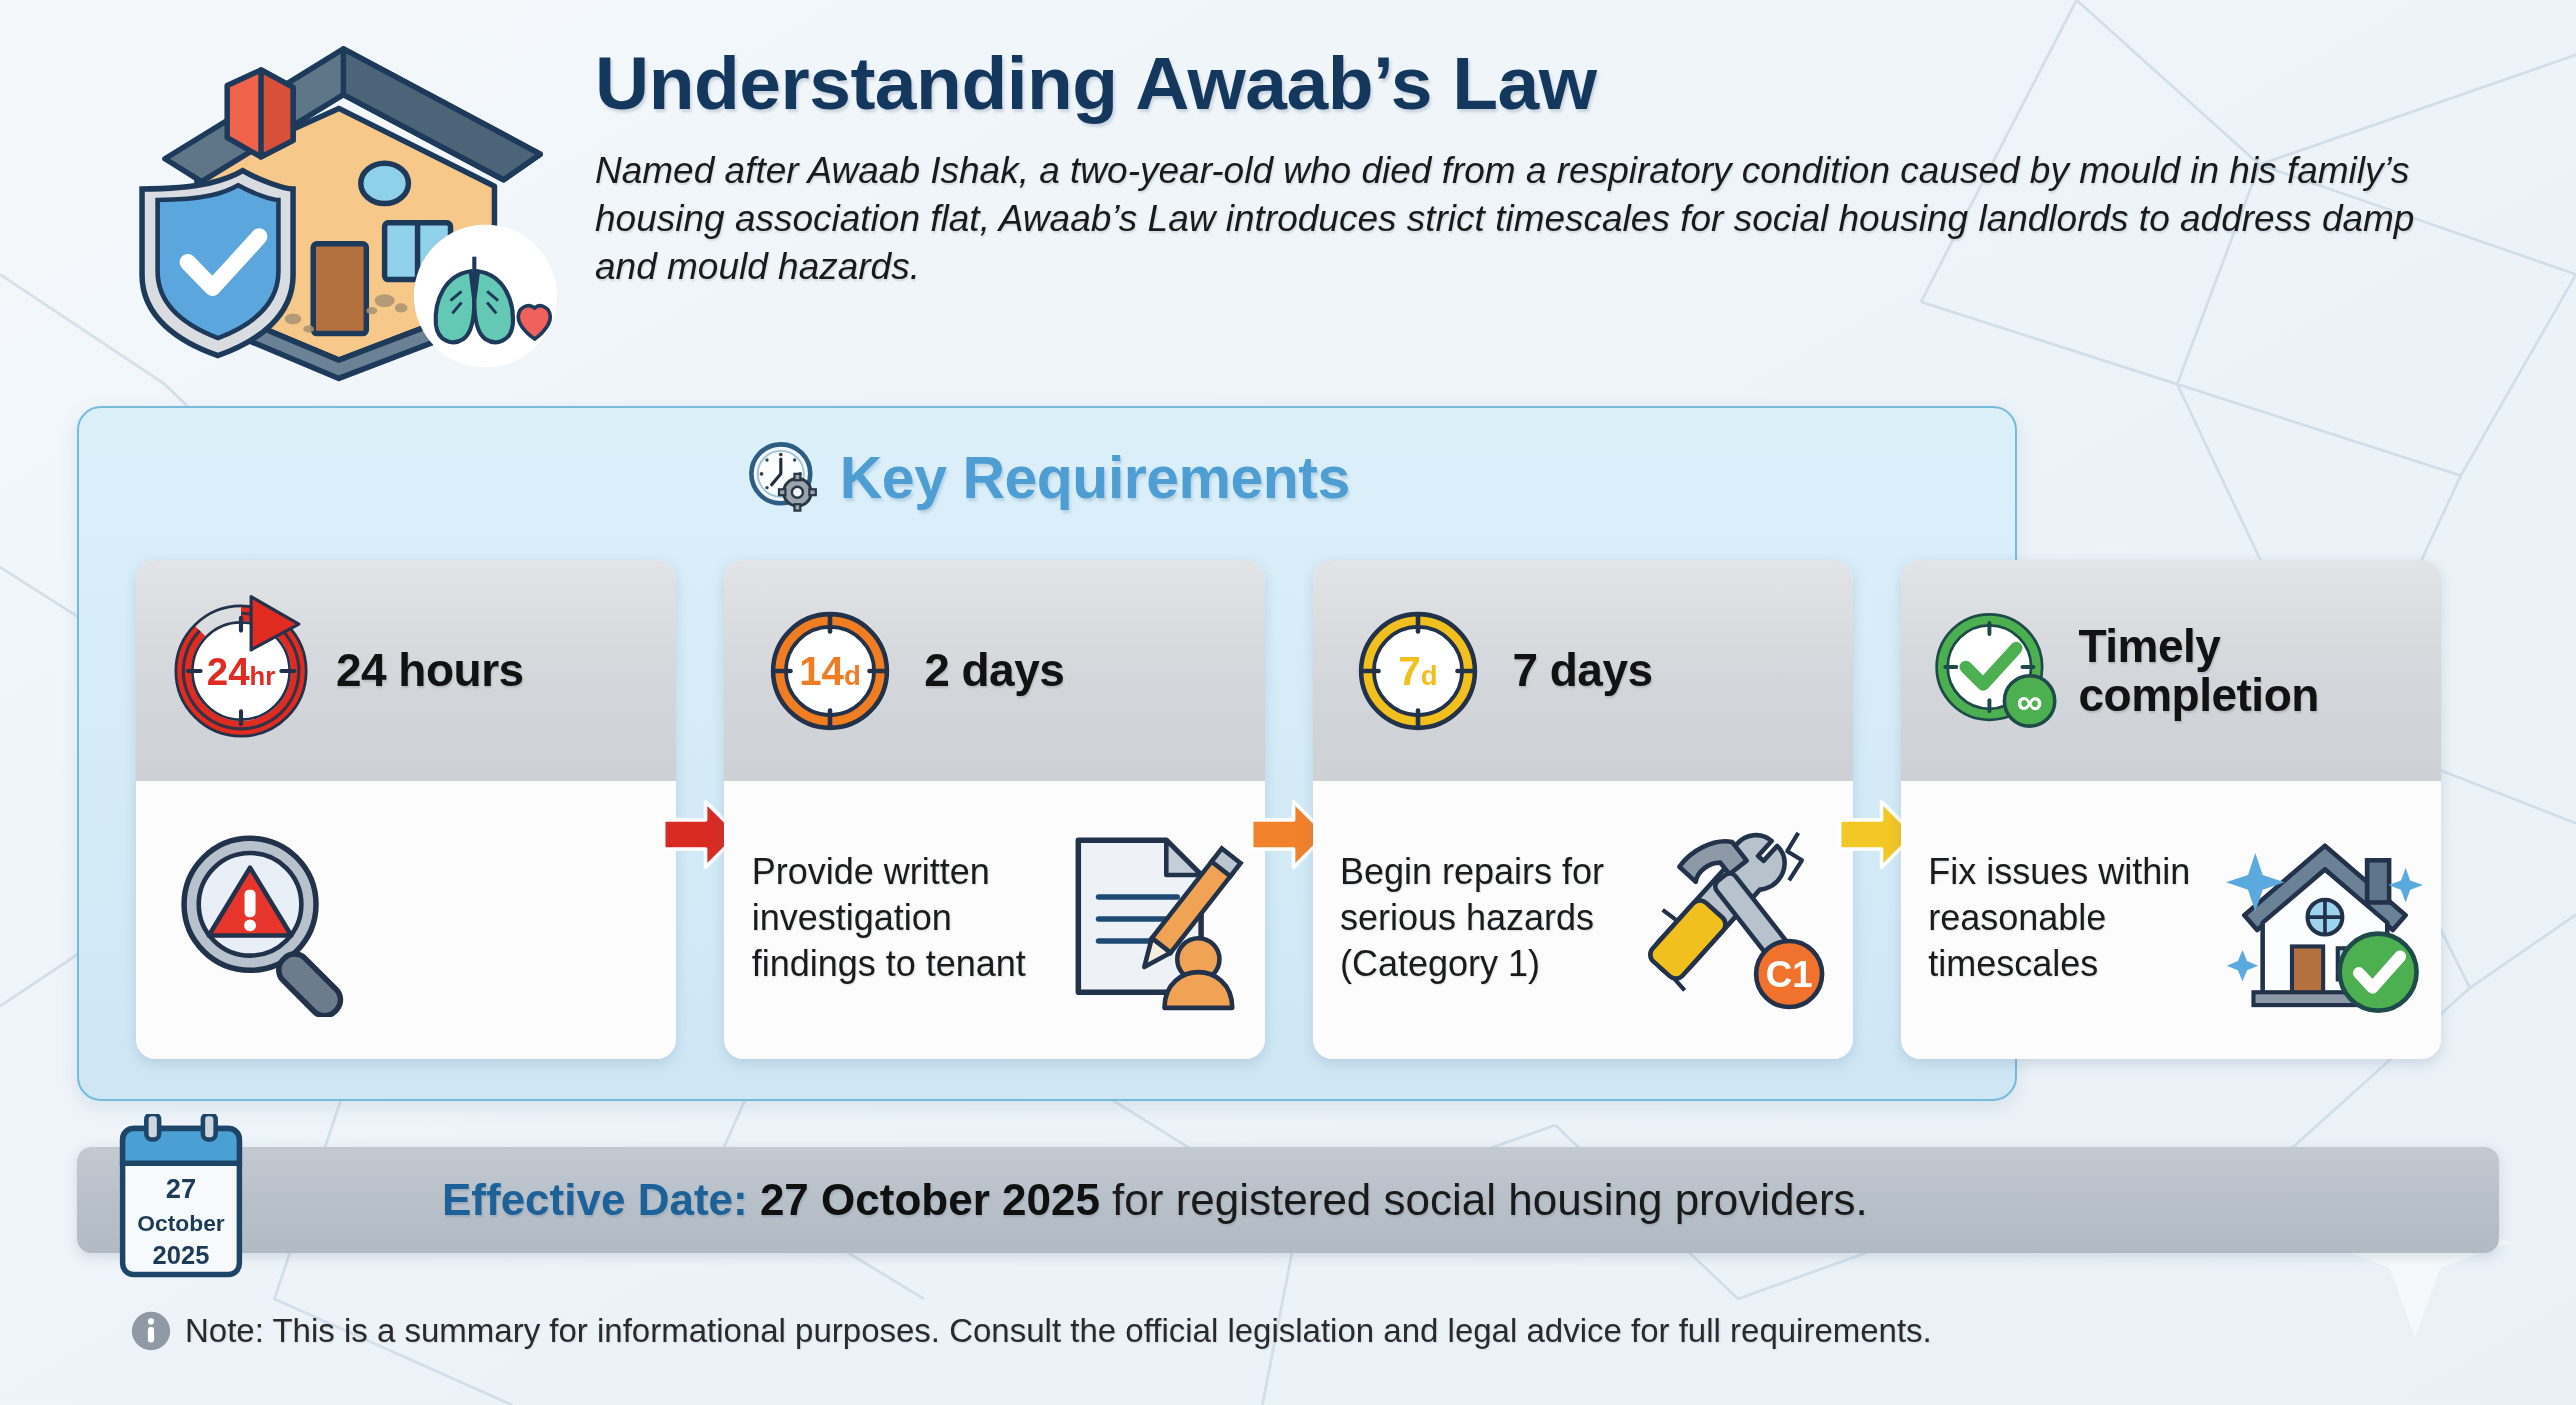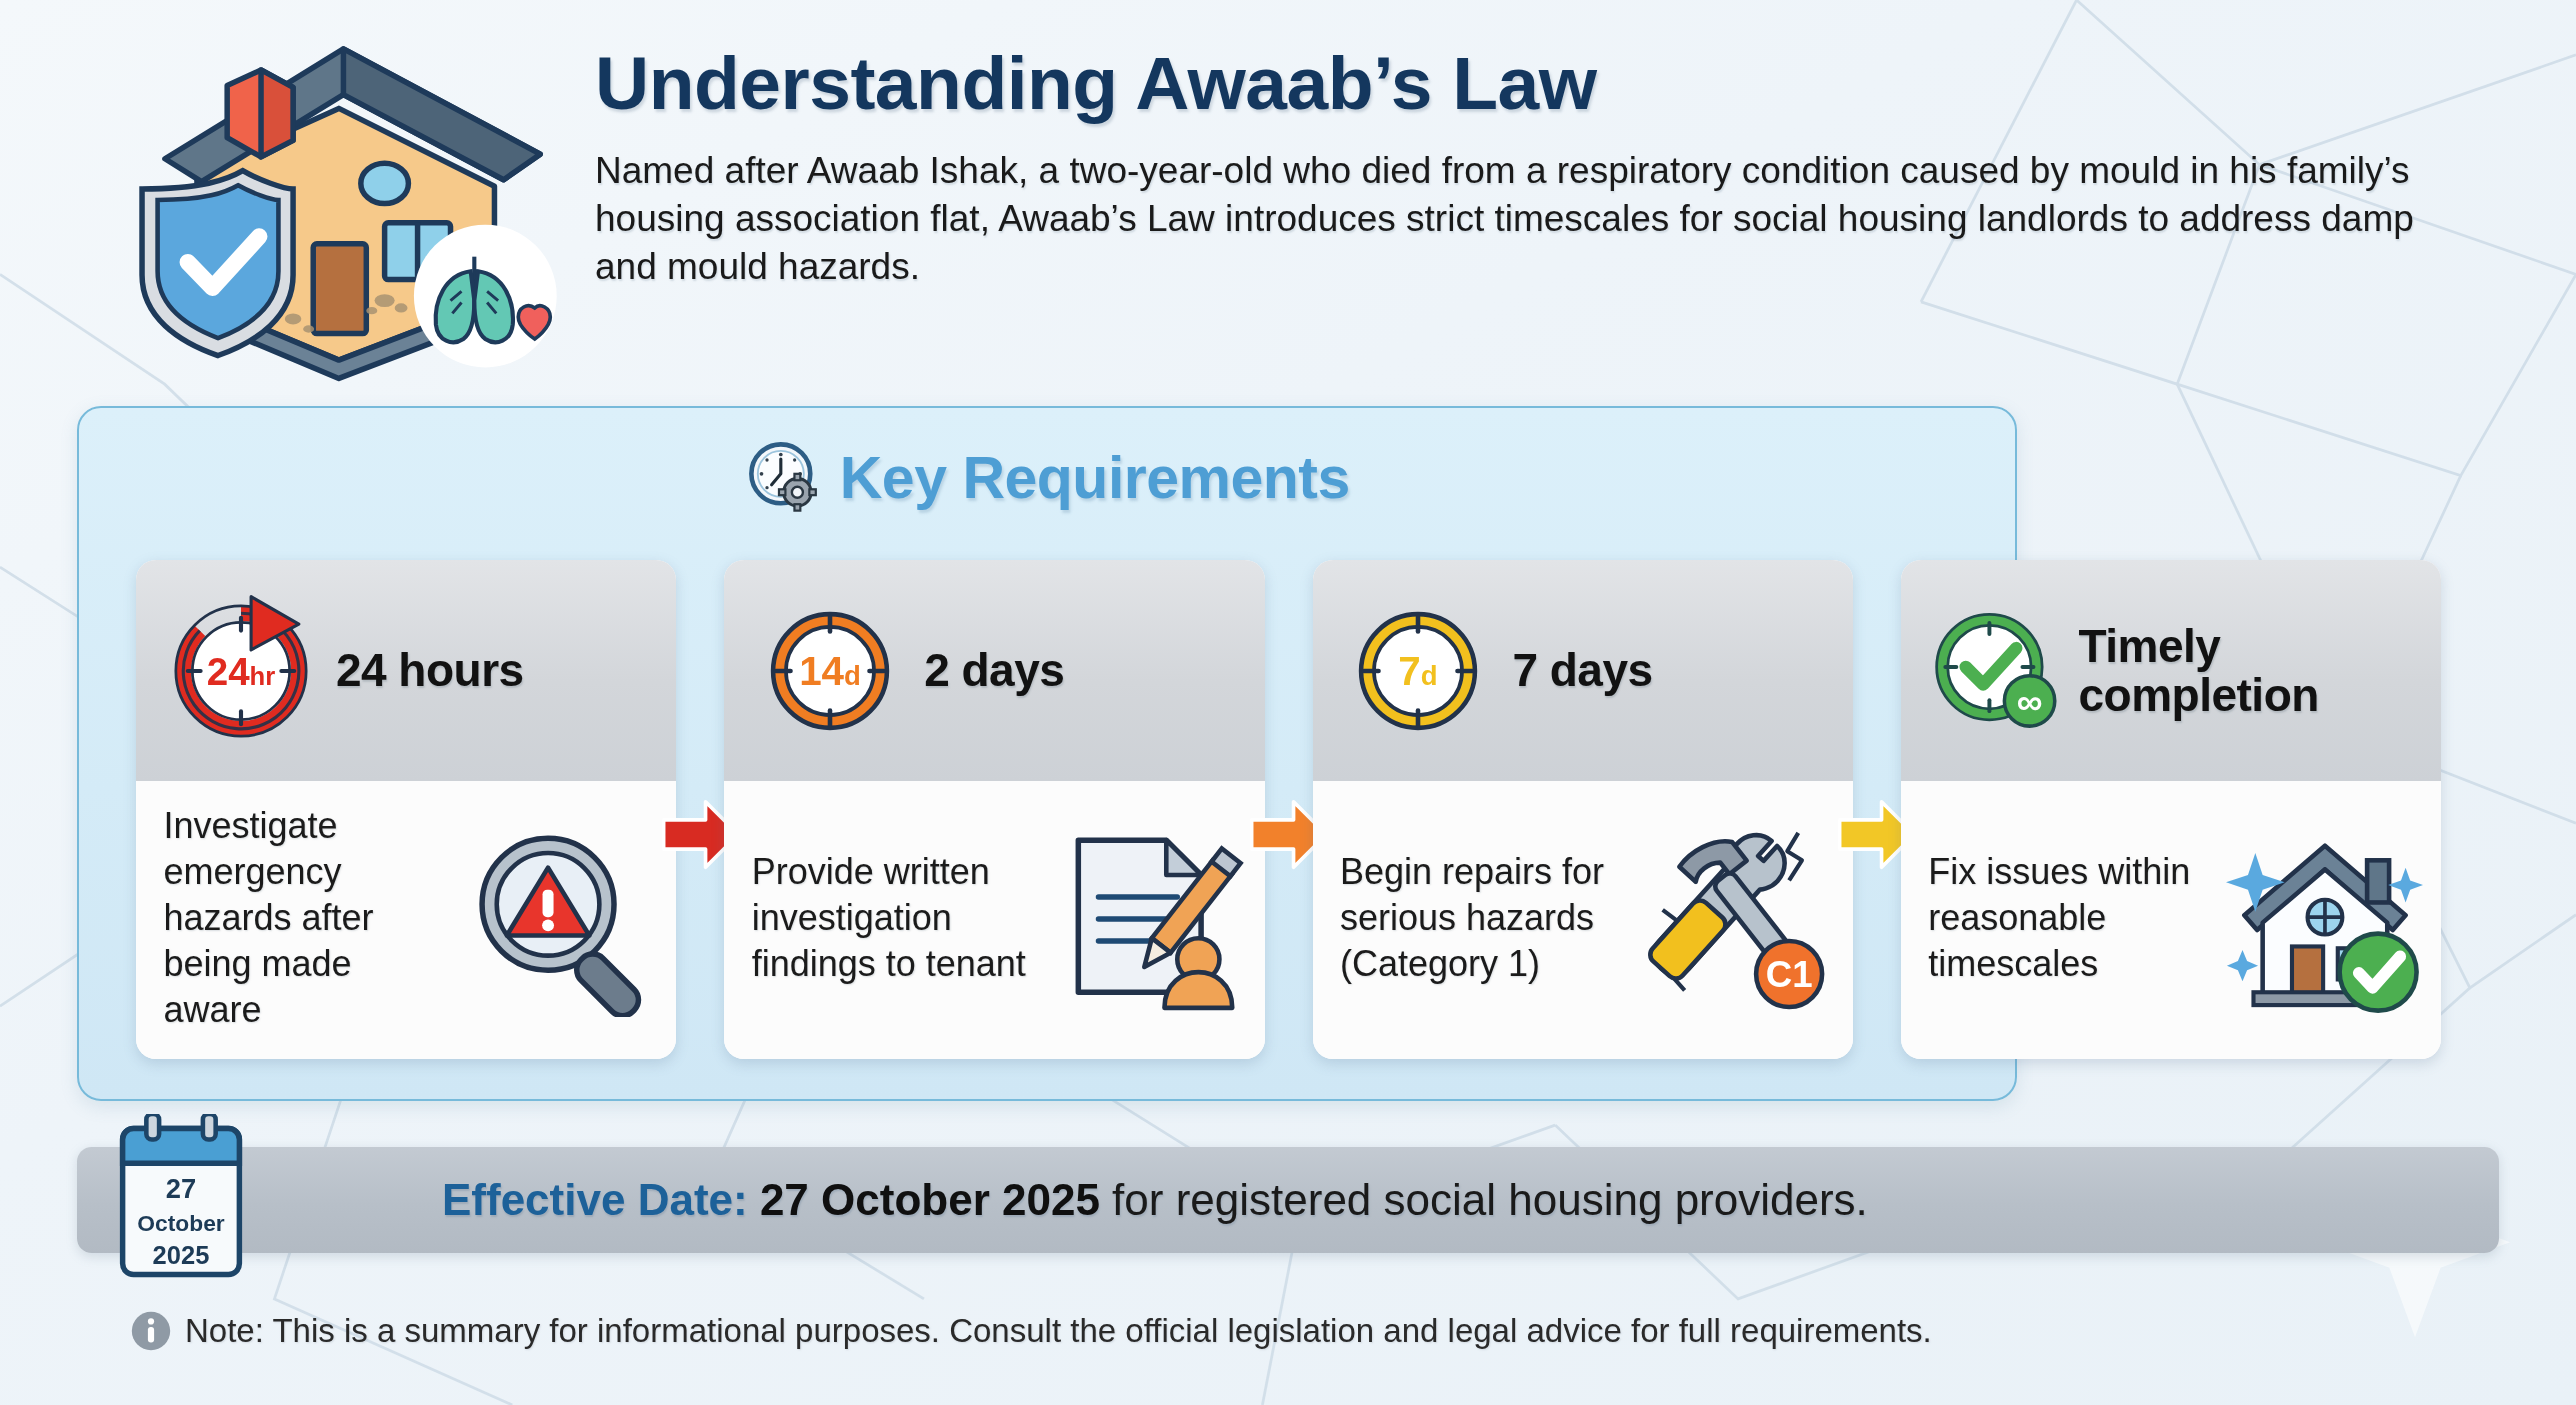--- a/index.html
+++ b/index.html
@@ -22,20 +22,21 @@
   .hero-text { position: absolute; left: 595px; top: 44px; width: 1820px; }
   .hero-title {
     font-size: 75px; font-weight: bold; color: #14375e;
     letter-spacing: -0.5px; line-height: 1.05;
     text-shadow: 1.8px 2.7px 2.7px rgba(120,140,160,0.30);
   }
   .hero-sub {
     margin-top: 24px; font-size: 37px; line-height: 1.30; color: #1a1a1a;
     text-shadow: 0.9px 1.8px 1.8px rgba(150,165,180,0.35);
     max-width: 1820px;
+    font-style: italic;
   }
 
   
   .panel {
     position: absolute; left: 77px; top: 406px; width: 1940px; height: 695px;
     background: linear-gradient(180deg, #dcf0fa 0%, #d4ebf7 55%, #cfe7f5 100%);
     border: 2.7px solid #77bada; border-radius: 24px;
     box-shadow: 0 5.5px 16.5px rgba(100,140,170,0.16);
   }
   .panel-head {
@@ -259,21 +260,20 @@
               <line x1="85" y1="27" x2="85" y2="41"></line>
               <line x1="85" y1="129" x2="85" y2="143"></line>
               <line x1="27" y1="85" x2="41" y2="85"></line>
               <line x1="129" y1="85" x2="143" y2="85"></line>
             </g>
             <text x="85" y="100" text-anchor="middle" font-family="Liberation Sans, sans-serif" font-size="42" font-weight="bold" fill="#e02b20">24<tspan font-size="28">hr</tspan></text>
           </svg>
           <div class="card-head-label">24 hours</div>
         </div>
         <div class="card-body">
-          <div class="card-body-text">Investigate emergency hazards after being made aware</div>
           <svg class="card-body-icon" viewBox="0 0 215 215">
             <circle cx="95" cy="92" r="72" fill="#b7c2cc" stroke="#22324a" stroke-width="6"></circle>
             <circle cx="95" cy="92" r="56" fill="#e8eff6" stroke="#22324a" stroke-width="5"></circle>
             <rect x="143" y="140" width="34" height="80" rx="16" transform="rotate(-45 160 180)" fill="#6c7c8c" stroke="#22324a" stroke-width="6"></rect>
             <path d="M95 52 L140 126 L50 126 Z" fill="#e8352c" stroke="#22324a" stroke-width="5" stroke-linejoin="round"></path>
             <g fill="#ffffff">
               <rect x="89" y="76" width="12" height="30" rx="5"></rect>
               <circle cx="95" cy="115" r="6.5"></circle>
             </g>
           </svg>

